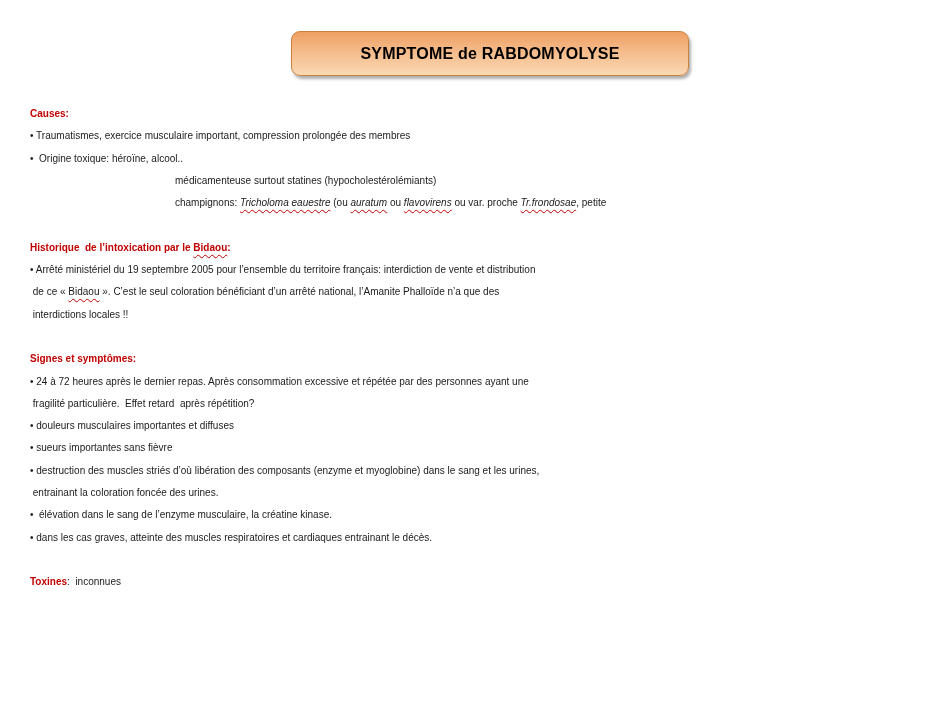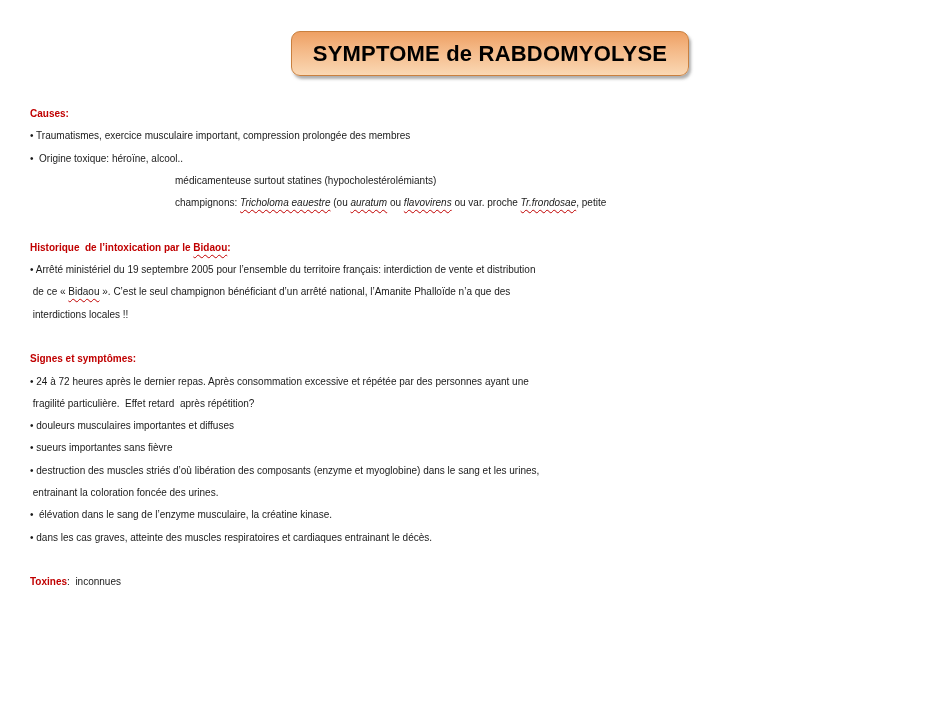--- a/index.html
+++ b/index.html
@@ -14,21 +14,21 @@
   .title-box {
     position: absolute;
     left: 291px; top: 31px;
     width: 398px; height: 45px;
     border: 1px solid #c9803f;
     border-radius: 9px;
     background: linear-gradient(180deg, #eea063 0%, #f4b886 40%, #fad8b4 100%);
     box-shadow: 2px 3px 3px rgba(110,110,110,0.55);
     display: flex; align-items: center; justify-content: center;
     font-weight: bold;
-    font-size: 22px;
+    font-size: 16px;
     color: #000000;
     letter-spacing: 0.2px;
   }
   .slide-body {
     position: absolute;
     left: 30px; top: 103px;
     width: 915px;
     color: #1a1a1a;
     font-size: 10px;
   }
@@ -58,21 +58,21 @@
 
 <div class="slide-body">
     <div class="line heading"><span class="red-bold">Causes:</span></div>
     <div class="line bullet"><span class="bullet-glyph">• </span><span class="">Traumatismes, exercice musculaire important, compression prolongée des membres</span></div>
     <div class="line bullet"><span class="bullet-glyph">• </span><span class=""> Origine toxique: héroïne, alcool..</span></div>
     <div class="line indent"><span class="">médicamenteuse surtout statines (hypocholestérolémiants)</span></div>
     <div class="line indent"><span class="">champignons: </span><span class="italic wavy">Tricholoma eauestre</span><span class=""> (ou </span><span class="italic wavy">auratum</span><span class=""> ou </span><span class="italic wavy">flavovirens</span><span class=""> ou var. proche </span><span class="italic wavy">Tr.frondosae</span><span class="">, petite</span></div>
     <div class="line blank">&nbsp;</div>
     <div class="line heading"><span class="red-bold">Historique  de l’intoxication par le </span><span class="red-bold wavy">Bidaou</span><span class="red-bold">:</span></div>
     <div class="line bullet"><span class="bullet-glyph">• </span><span class="">Arrêté ministériel du 19 septembre 2005 pour l’ensemble du territoire français: interdiction de vente et distribution</span></div>
-    <div class="line cont"><span class=""> de ce « </span><span class="wavy">Bidaou</span><span class=""> ». C’est le seul champignon bénéficiant d’un arrêté national, l’Amanite Phalloïde n’a que des</span></div>
+    <div class="line cont"><span class=""> de ce « </span><span class="wavy">Bidaou</span><span class=""> ». C’est le seul coloration bénéficiant d’un arrêté national, l’Amanite Phalloïde n’a que des</span></div>
     <div class="line cont"><span class=""> interdictions locales !!</span></div>
     <div class="line blank">&nbsp;</div>
     <div class="line heading"><span class="red-bold">Signes et symptômes:</span></div>
     <div class="line bullet"><span class="bullet-glyph">• </span><span class="">24 à 72 heures après le dernier repas. Après consommation excessive et répétée par des personnes ayant une</span></div>
     <div class="line cont"><span class=""> fragilité particulière.  Effet retard  après répétition?</span></div>
     <div class="line bullet"><span class="bullet-glyph">• </span><span class="">douleurs musculaires importantes et diffuses</span></div>
     <div class="line bullet"><span class="bullet-glyph">• </span><span class="">sueurs importantes sans fièvre</span></div>
     <div class="line bullet"><span class="bullet-glyph">• </span><span class="">destruction des muscles striés d’où libération des composants (enzyme et myoglobine) dans le sang et les urines,</span></div>
     <div class="line cont"><span class=""> entrainant la coloration foncée des urines.</span></div>
     <div class="line bullet"><span class="bullet-glyph">• </span><span class=""> élévation dans le sang de l’enzyme musculaire, la créatine kinase.</span></div>

